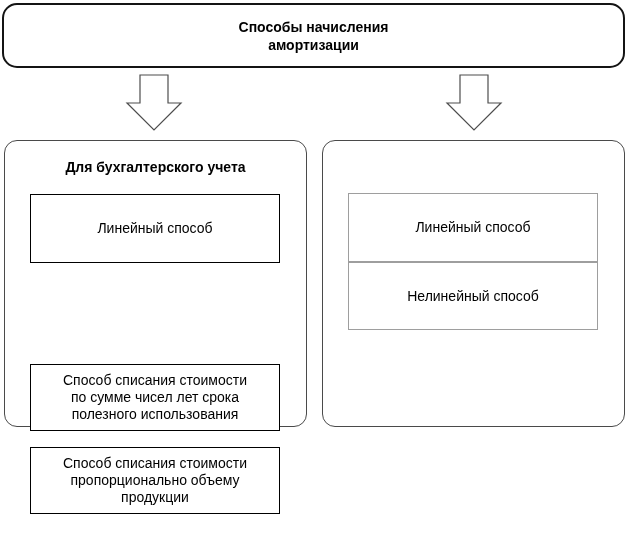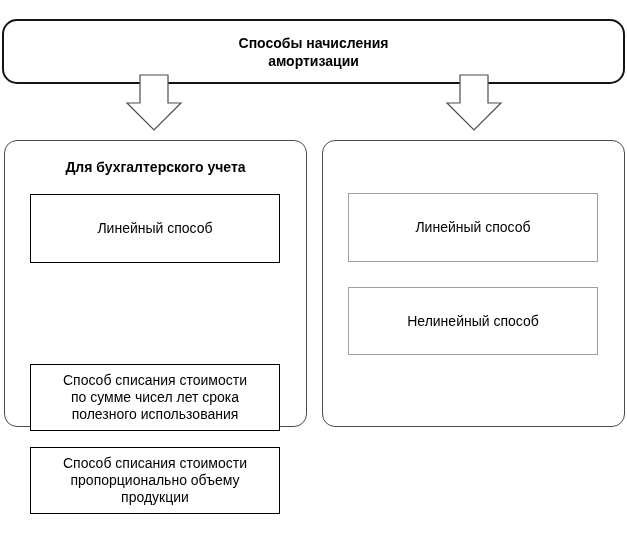--- a/index.html
+++ b/index.html
@@ -7,21 +7,20 @@
   .canvas {
     position:relative; width:627px; height:538px; background:#ffffff;
     font-family:"Liberation Sans", sans-serif; color:#000; overflow:hidden;
   }
   .top-box {
     position:absolute; left:2px; top:3px; width:623px; height:65px;
     border:2px solid #141414; border-radius:15px; background:#fff;
     display:flex; align-items:center; justify-content:center;
     text-align:center; font-weight:bold; font-size:14px; line-height:18px;
     white-space:pre-line;
-    margin-top:16px;
   }
   .arrow { position:absolute; width:58px; height:58px; top:74px; }
   .arrow.left  { left:125px; }
   .arrow.right { left:445px; }
   .container {
     position:absolute; top:140px; width:303px; height:287px;
     border:1px solid #4a4a4a; border-radius:13px; background:#fff;
   }
   .container.col-left  { left:4px; }
   .container.col-right { left:322px; }
@@ -35,21 +34,21 @@
     text-align:center; font-size:14px; line-height:17px; white-space:pre-line;
     padding:2px 2px;
   }
   .col-left  .item-box { border:1px solid #000000; }
   .col-right .item-box { border:1px solid #9e9e9e; }
   .col-left  .i0 { top:53px;  height:69px; }
   .col-left  .i1 { top:138px; height:68px; }
   .col-left  .i2 { top:223px; height:67px; }
   .col-left  .i3 { top:306px; height:67px; }
   .col-right .i0 { top:52px;  height:69px; }
-  .col-right .i1 { top:146px; height:68px; }
+  .col-right .i1 { top:121px; height:68px; }
 </style>
 </head>
 <body>
 
 <div class="canvas">
 
   <div class="top-box">Способы начисления
 амортизации</div>
 
   <svg class="arrow left" viewBox="0 0 58 58">

